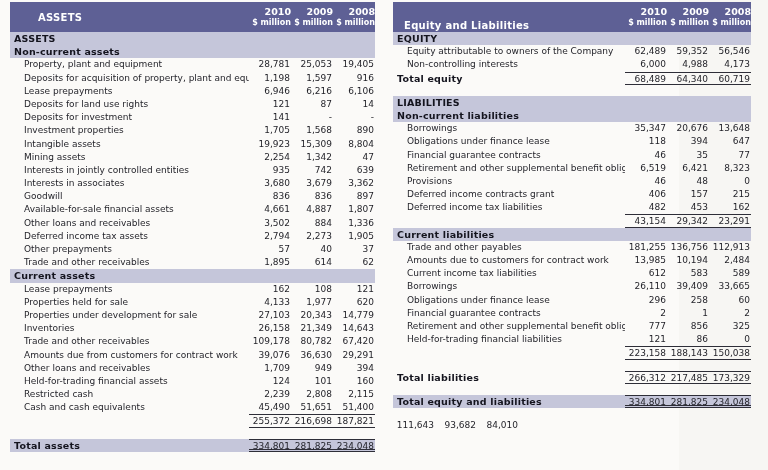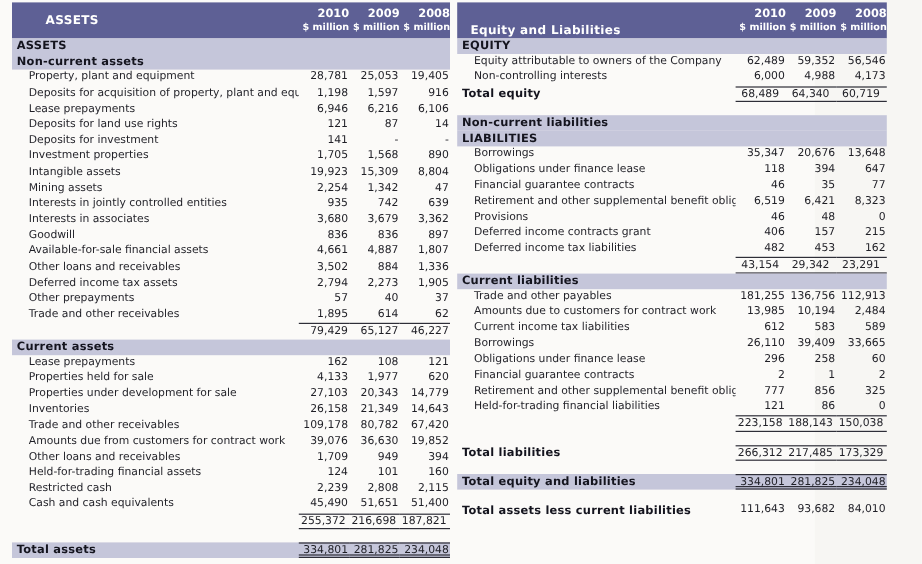--- a/index.html
+++ b/index.html
@@ -6,21 +6,21 @@
   html,body { width:768px; height:470px; }
   body {
     background:#f7f6f3;
     font-family:"DejaVu Sans","Liberation Sans",sans-serif;
     color:#1f1f26;
     overflow:hidden;
   }
   .page {
     width:679px; height:470px;
     padding:2px 17px 4px 10px;
-    display:flex; gap:6px;
+    display:flex; gap:18px;
     background:#fbfaf8;
   }
   .tbl { display:flex; flex-direction:column; }
   .tbl-left  { width:365px; }
   .tbl-right { width:358px; }
 
   .thead {
     height:30px; flex-shrink:0;
     background:var(--header-bg,#5e6095);
     color:#fff;
@@ -45,21 +45,21 @@
     text-align:right; padding-right:1px;
     white-space:nowrap; line-height:13.2px; height:100%;
   }
   .r-section { background:var(--band-bg,#c5c6da); }
   .r-section .lbl { font-weight:bold; font-size:9.5px; letter-spacing:.2px; padding-left:4px; color:#14141e; }
   .r-total .lbl { font-weight:bold; font-size:9.5px; letter-spacing:.2px; padding-left:4px; color:#14141e; }
   .band { background:var(--band-bg,#c5c6da); }
   .r-spacer { height:11px; }
 
   .rule-top .val { border-top:1px solid var(--rule,#2e2e38); }
-  .rule-tb  .val { border-top:1px solid var(--rule,#2e2e38); border-bottom:1px solid var(--rule,#2e2e38);text-align:center; }
+  .rule-tb  .val { border-top:1px solid var(--rule,#2e2e38); border-bottom:1px solid var(--rule,#2e2e38); }
   .rule-td  .val { border-top:1px solid var(--rule,#2e2e38); border-bottom:3px double var(--rule,#2e2e38);text-align:right; }
 </style>
 </head>
 <body>
 
 <div class="page">
 
   <div class="tbl tbl-left">
     <div class="thead">
       <div class="ttitle">ASSETS</div>
@@ -172,26 +172,20 @@
           <div class="val">57</div>
           <div class="val">40</div>
           <div class="val">37</div>
         </div>
         <div class="row r-data">
           <div class="lbl">Trade and other receivables</div>
           <div class="val">1,895</div>
           <div class="val">614</div>
           <div class="val">62</div>
         </div>
-        <div class="row r-subtotal rule-top">
-          <div class="lbl"></div>
-          <div class="val">79,429</div>
-          <div class="val">65,127</div>
-          <div class="val">46,227</div>
-        </div>
         <div class="row r-section">
           <div class="lbl">Current assets</div>
         </div>
         <div class="row r-data">
           <div class="lbl">Lease prepayments</div>
           <div class="val">162</div>
           <div class="val">108</div>
           <div class="val">121</div>
         </div>
         <div class="row r-data">
@@ -215,21 +209,21 @@
         <div class="row r-data">
           <div class="lbl">Trade and other receivables</div>
           <div class="val">109,178</div>
           <div class="val">80,782</div>
           <div class="val">67,420</div>
         </div>
         <div class="row r-data">
           <div class="lbl">Amounts due from customers for contract work</div>
           <div class="val">39,076</div>
           <div class="val">36,630</div>
-          <div class="val">19,852</div>
+          <div class="val">29,291</div>
         </div>
         <div class="row r-data">
           <div class="lbl">Other loans and receivables</div>
           <div class="val">1,709</div>
           <div class="val">949</div>
           <div class="val">394</div>
         </div>
         <div class="row r-data">
           <div class="lbl">Held-for-trading financial assets</div>
           <div class="val">124</div>
@@ -297,24 +291,24 @@
           <div class="val">4,173</div>
         </div>
         <div class="row r-total rule-tb">
           <div class="lbl">Total equity</div>
           <div class="val">68,489</div>
           <div class="val">64,340</div>
           <div class="val">60,719</div>
         </div>
         <div class="row r-spacer"></div>
         <div class="row r-section">
+          <div class="lbl">LIABILITIES</div>
+        </div>
+        <div class="row r-section">
           <div class="lbl">Non-current liabilities</div>
-        </div>
-        <div class="row r-section">
-          <div class="lbl">LIABILITIES</div>
         </div>
         <div class="row r-data">
           <div class="lbl">Borrowings</div>
           <div class="val">35,347</div>
           <div class="val">20,676</div>
           <div class="val">13,648</div>
         </div>
         <div class="row r-data">
           <div class="lbl">Obligations under finance lease</div>
           <div class="val">118</div>
@@ -423,21 +417,20 @@
         </div>
         <div class="row r-spacer"></div>
         <div class="row r-total band rule-td">
           <div class="lbl">Total equity and liabilities</div>
           <div class="val">334,801</div>
           <div class="val">281,825</div>
           <div class="val">234,048</div>
         </div>
         <div class="row r-spacer"></div>
         <div class="row r-total">
-          <div class="lbl">Total assets less current liabilities</div>
           <div class="val">111,643</div>
           <div class="val">93,682</div>
           <div class="val">84,010</div>
         </div>
       </div>
   </div>
 
 </div>
 
 </body></html>

